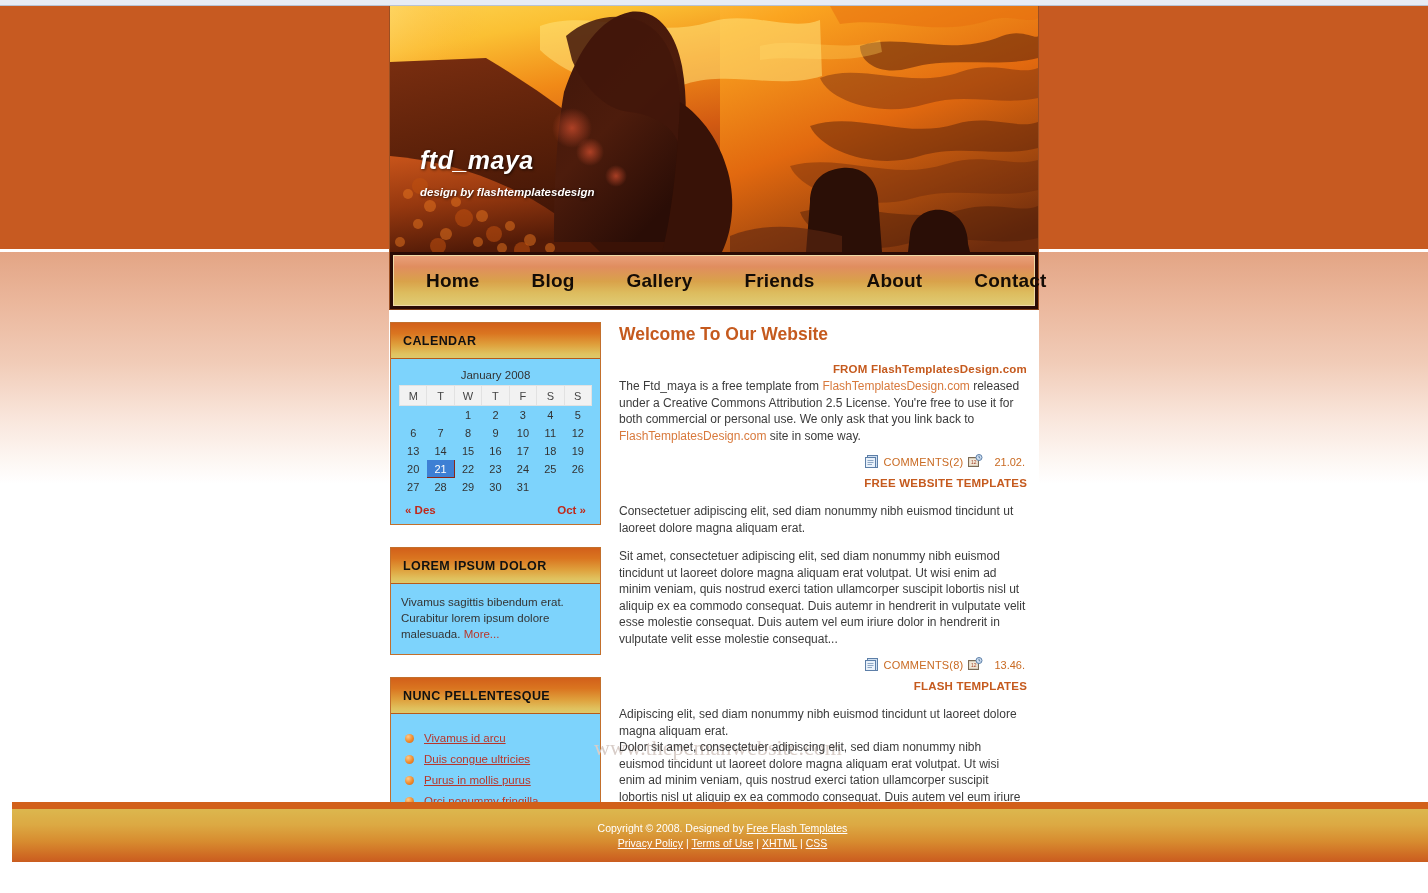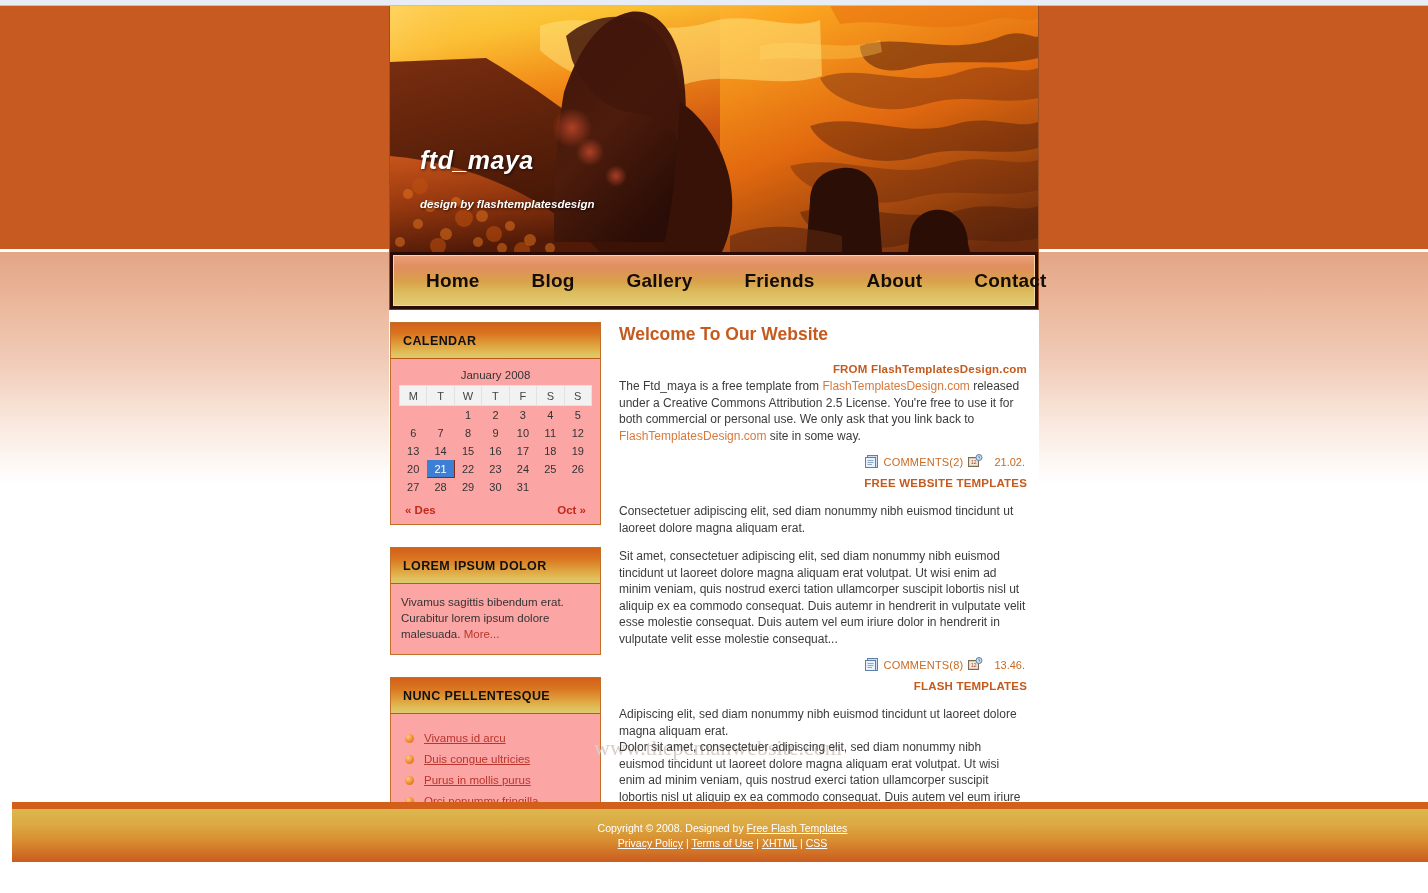--- a/index.html
+++ b/index.html
@@ -60,21 +60,21 @@
   .brand {
     position: absolute; left: 30px; top: 140px;
     color: #ffffff;
     font-style: italic;
     font-weight: bold;
     font-size: 25px;
     letter-spacing: 0.5px;
     text-shadow: 1px 1px 3px rgba(0,0,0,.65);
   }
   .brand-sub {
-    position: absolute; left: 30px; top: 192px;
+    position: absolute; left: 30px; top: 180px;
     color: #ffffff;
     font-style: italic;
     font-weight: bold;
     font-size: 11.5px;
     text-shadow: 1px 1px 3px rgba(0,0,0,.7);
   }
 
   
   .nav-outer {
     position: relative;
@@ -126,21 +126,21 @@
   
   .sidebar {
     width: 212px;
     padding-left: 1px;
     flex: 0 0 212px;
   }
   .box {
     width: 211px;
     margin-bottom: 22px;
     border: 1px solid #c26f2c;
-    background: #fca5a5;
+    background: #7dd3fc;
   }
   .box-head {
     height: 36px;
     background: linear-gradient(to bottom, #d2601a 0%, #da7520 30%, #dfa03c 62%, #e0c25f 88%, #ddc96c 100%);
     border-bottom: 1px solid #b85a18;
     display: flex; align-items: center;
     padding-left: 12px;
   }
   .box-head-title {
     font-size: 12.5px;

